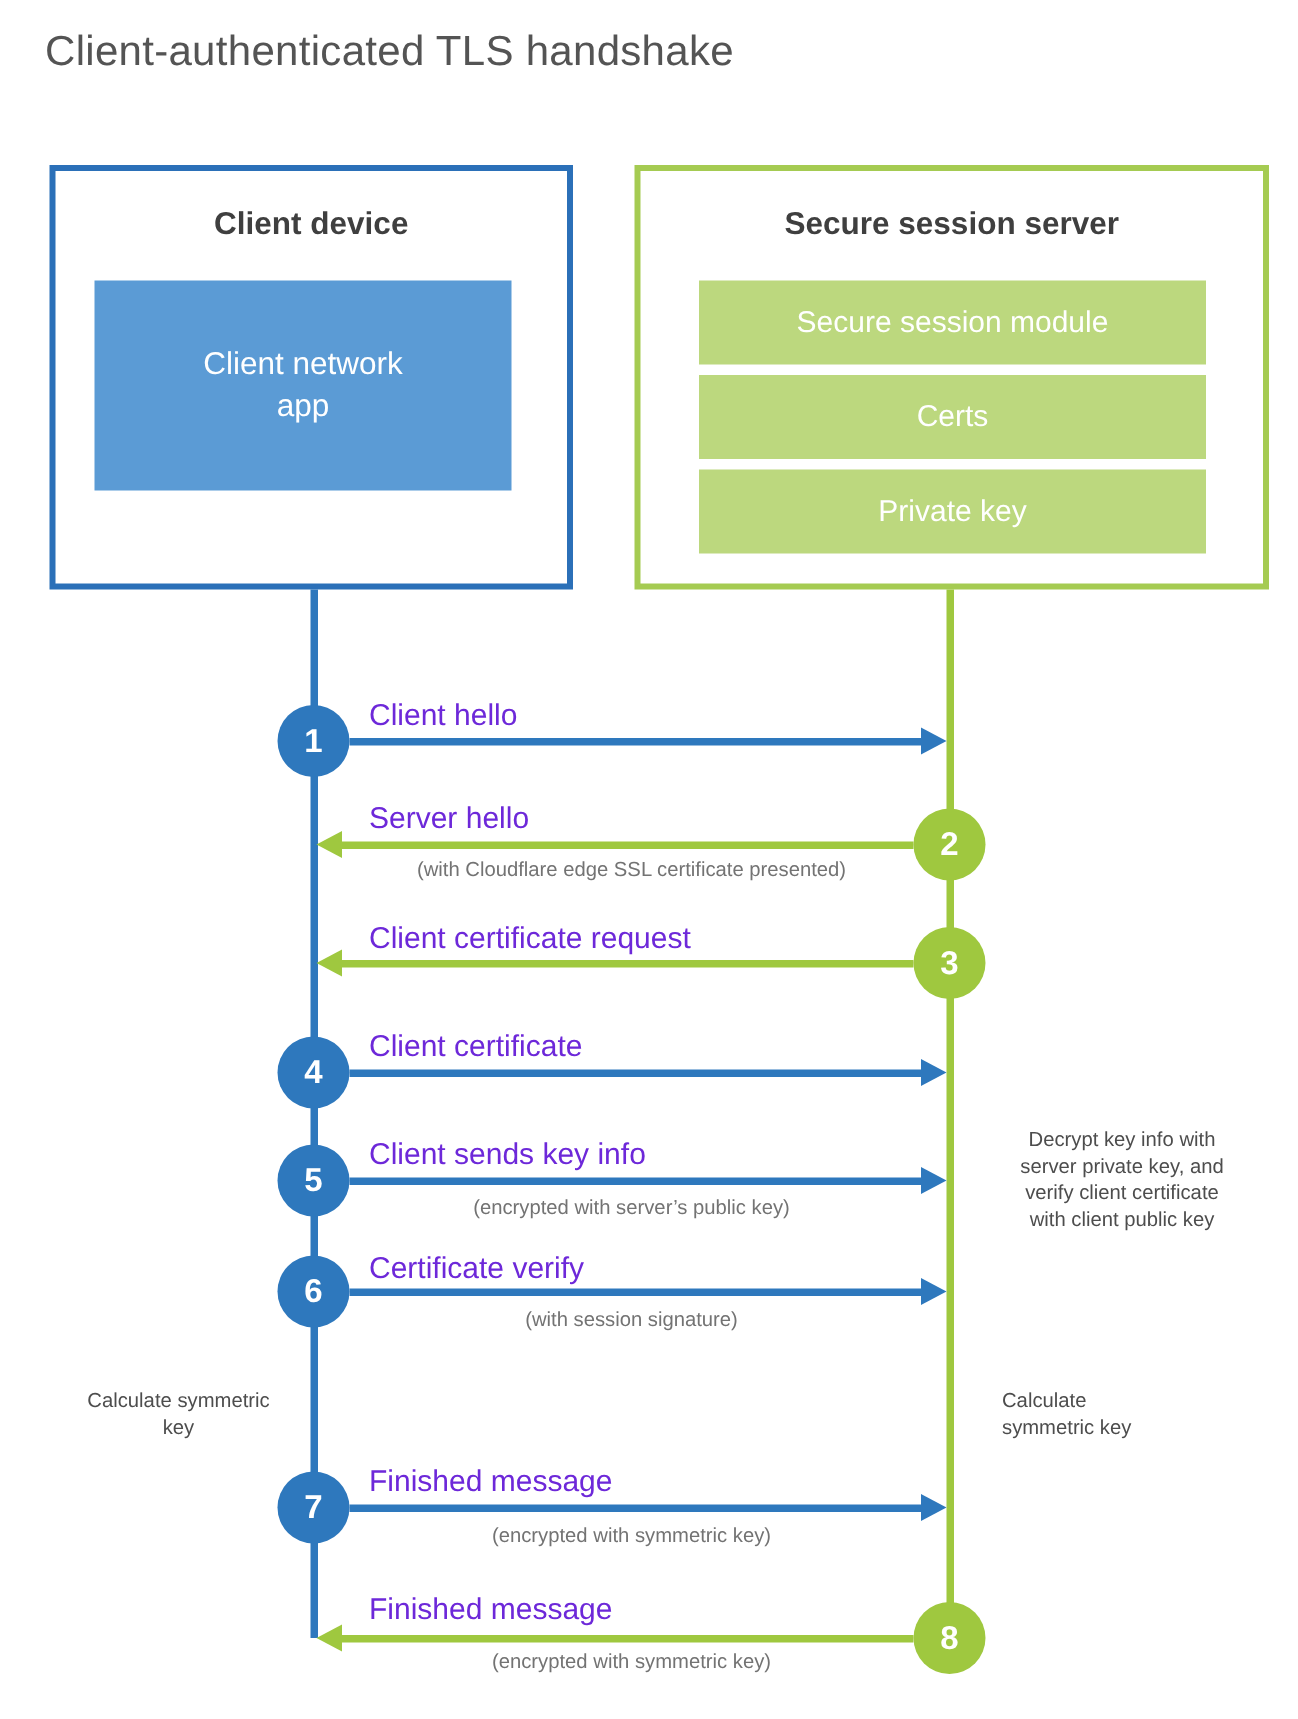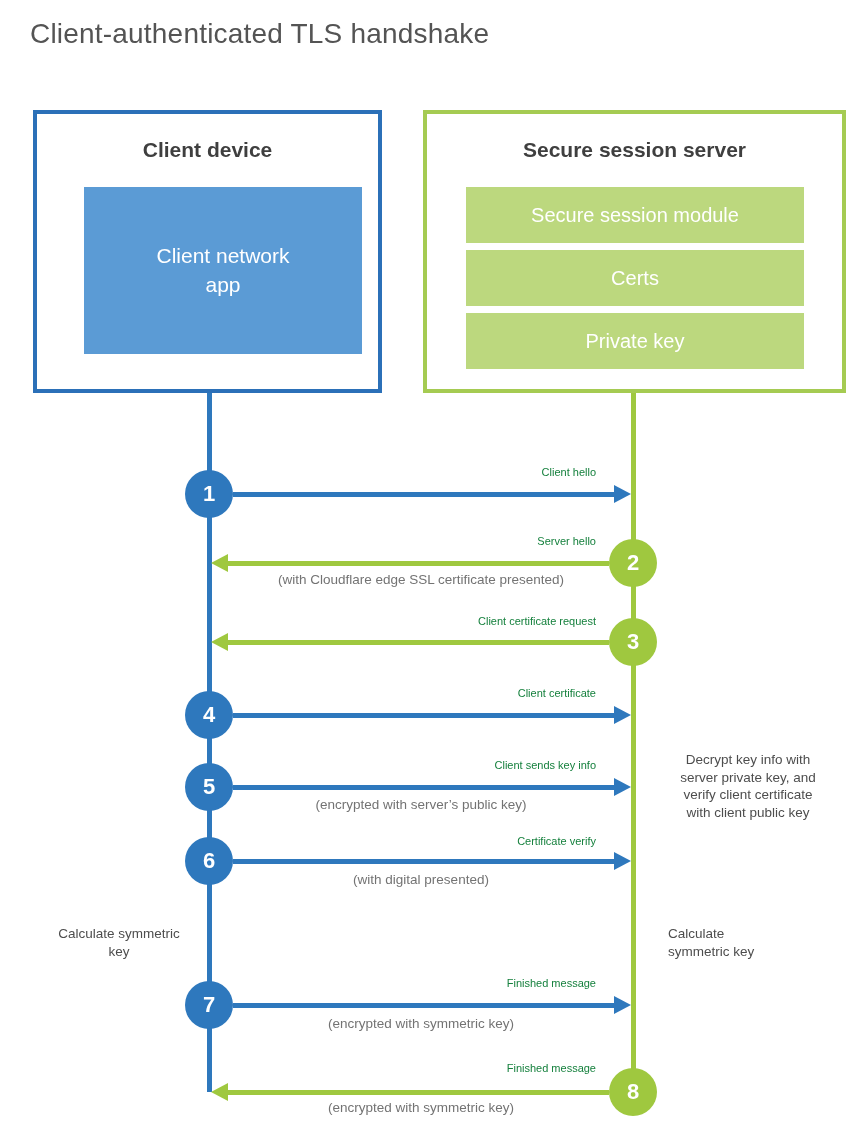--- a/index.html
+++ b/index.html
@@ -8,21 +8,21 @@
   .canvas { position:relative; width:865px; height:1146px; background:#ffffff; overflow:hidden; }
 
   .page-title { position:absolute; left:30px; top:18px; font-size:28px; font-weight:300; color:#545454; letter-spacing:0.2px; }
 
   
   .actor-box { position:absolute; top:110px; height:283px; background:#ffffff; }
   .client-box { left:33px; width:349px; border:4px solid #2b70b8; }
   .server-box { left:423px; width:423px; border:4px solid #a5cb52; }
   .actor-title { margin-top:24px; text-align:center; font-size:21px; font-weight:bold; color:#3f3f3f; }
 
-  .app-box { position:absolute; left:84px; top:187px; width:278px; height:167px; background:#5b9bd5;
+  .app-box { position:absolute; left:63px; top:187px; width:278px; height:140px; background:#5b9bd5;
              display:flex; align-items:center; justify-content:center; text-align:center;
              color:#ffffff; font-size:21px; line-height:1.35; padding:0 60px; }
 
   .module-bar { position:absolute; left:466px; width:338px; height:56px; background:#bcd87e;
                 display:flex; align-items:center; justify-content:center;
                 color:#ffffff; font-size:20px; }
 
   
   .vline { position:absolute; width:5px; z-index:1; }
   .vline.blue { background:#2e78bd; }
@@ -38,22 +38,22 @@
   
   .hline { position:absolute; height:5px; z-index:2; }
   .hline.blue { background:#2e78bd; }
   .hline.green { background:#9fc83f; }
   .head { position:absolute; width:0; height:0; z-index:2;
           border-top:9px solid transparent; border-bottom:9px solid transparent; }
   .head.right { border-left:17px solid #2e78bd; }
   .head.left  { border-right:17px solid #9fc83f; }
 
   
-  .steplabel { position:absolute; left:246px; width:350px; text-align:right;
-               font-size:11px; color:#15803d; z-index:4; }
+  .steplabel { position:absolute; left:246px; width:350px; text-align:left;
+               font-size:20px; color:#6d28d9; z-index:4; }
   .sublabel  { position:absolute; left:246px; width:350px; text-align:center;
                font-size:13.5px; color:#737373; z-index:4; }
 
   
   .note { position:absolute; font-size:13.5px; color:#4d4d4d; line-height:17.5px; z-index:4; }
   .note-decrypt { left:658px; top:751px; width:180px; text-align:center; }
   .note-calc-left { left:58px; top:925px; width:122px; text-align:center; }
   .note-calc-right { left:668px; top:925px; width:110px; text-align:left; }
 </style>
 </head>
@@ -101,21 +101,21 @@
 
   <div class="steplabel" style="top:759px;">Client sends key info</div>
   <div class="hline blue" style="left:233px; top:785px; width:381px;"></div>
   <div class="head right" style="left:614px; top:778px;"></div>
   <div class="sublabel" style="top:797px;">(encrypted with server’s public key)</div>
   <div class="circle blue" style="left:185px; top:763px;">5</div>
 
   <div class="steplabel" style="top:835px;">Certificate verify</div>
   <div class="hline blue" style="left:233px; top:859px; width:381px;"></div>
   <div class="head right" style="left:614px; top:852px;"></div>
-  <div class="sublabel" style="top:872px;">(with digital presented)</div>
+  <div class="sublabel" style="top:872px;">(with session signature)</div>
   <div class="circle blue" style="left:185px; top:837px;">6</div>
 
   <div class="steplabel" style="top:977px;">Finished message</div>
   <div class="hline blue" style="left:233px; top:1003px; width:381px;"></div>
   <div class="head right" style="left:614px; top:996px;"></div>
   <div class="sublabel" style="top:1016px;">(encrypted with symmetric key)</div>
   <div class="circle blue" style="left:185px; top:981px;">7</div>
 
   <div class="steplabel" style="top:1062px;">Finished message</div>
   <div class="hline green" style="left:227px; top:1090px; width:382px;"></div>

